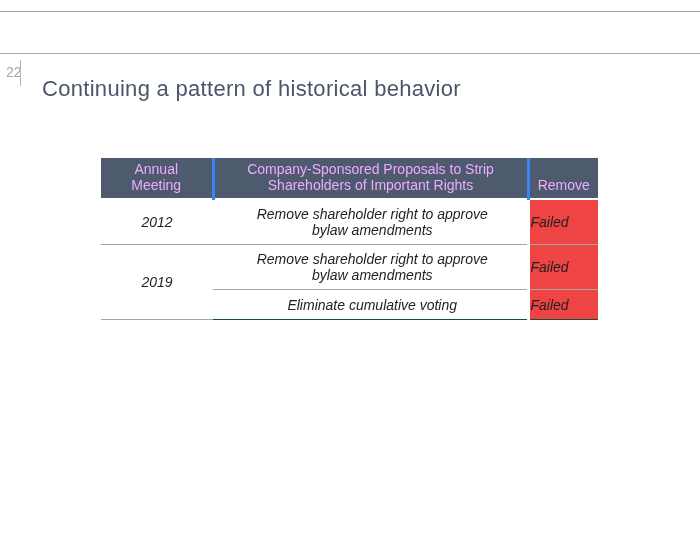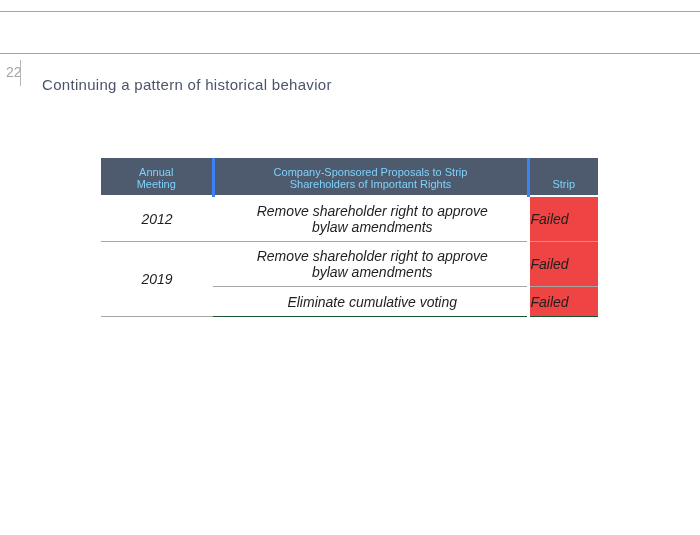--- a/index.html
+++ b/index.html
@@ -44,39 +44,39 @@
   .pagenum {
     position: absolute; left: 6px; top: 64px;
     font-size: 14px; color: #a6a6a6; text-align: center;
   }
   .pagenum-rule {
     position: absolute; left: 20px; top: 60px; width: 1px; height: 26px;
     background: #b5b5b5;
   }
   .title {
     position: absolute; left: 42px; top: 76px; margin: 0;
-    font-size: 15px; font-weight: 400;
+    font-size: 22px; font-weight: 400;
     color: #4b5569;
     letter-spacing: 0.3px;
   }
 
   
   table.proposals {
     position: absolute; left: 101px; top: 158px;
     width: 497px;
     border-collapse: collapse;
     table-layout: fixed;
     font-size: 14px;
     color: #1f1f1f;
   }
   .proposals th {
     background: #4e5a6e;
-    color: #7dd3fc;
+    color: #f0abfc;
     font-weight: 400;
-    font-size: 11px;
+    font-size: 14px;
     vertical-align: bottom;
     text-align: center;
     padding: 3px 4px 5px 4px;
     height: 29px;
     white-space: pre-line;
     border-bottom: 2px solid #ffffff;
   }
   .proposals th.th-prop, .proposals th.th-result { border-left: 3px solid #3b82f6; }
   .proposals td { vertical-align: middle; font-style: italic; }
   .proposals td.year   { text-align: center; }
@@ -115,21 +115,21 @@
       <col style="width:112px">
       <col style="width:315px">
       <col style="width:70px">
     </colgroup>
     <thead>
       <tr>
         <th class="th-year">Annual
 Meeting</th>
         <th class="th-prop">Company-Sponsored Proposals to Strip
 Shareholders of Important Rights</th>
-        <th class="th-result">Strip</th>
+        <th class="th-result">Remove</th>
       </tr>
     </thead>
     <tbody>
       <tr class="r1">
         <td class="year">2012</td>
         <td class="prop">Remove shareholder right to approve
 bylaw amendments</td>
         <td class="result">Failed</td>
       </tr>
       <tr class="r2">

